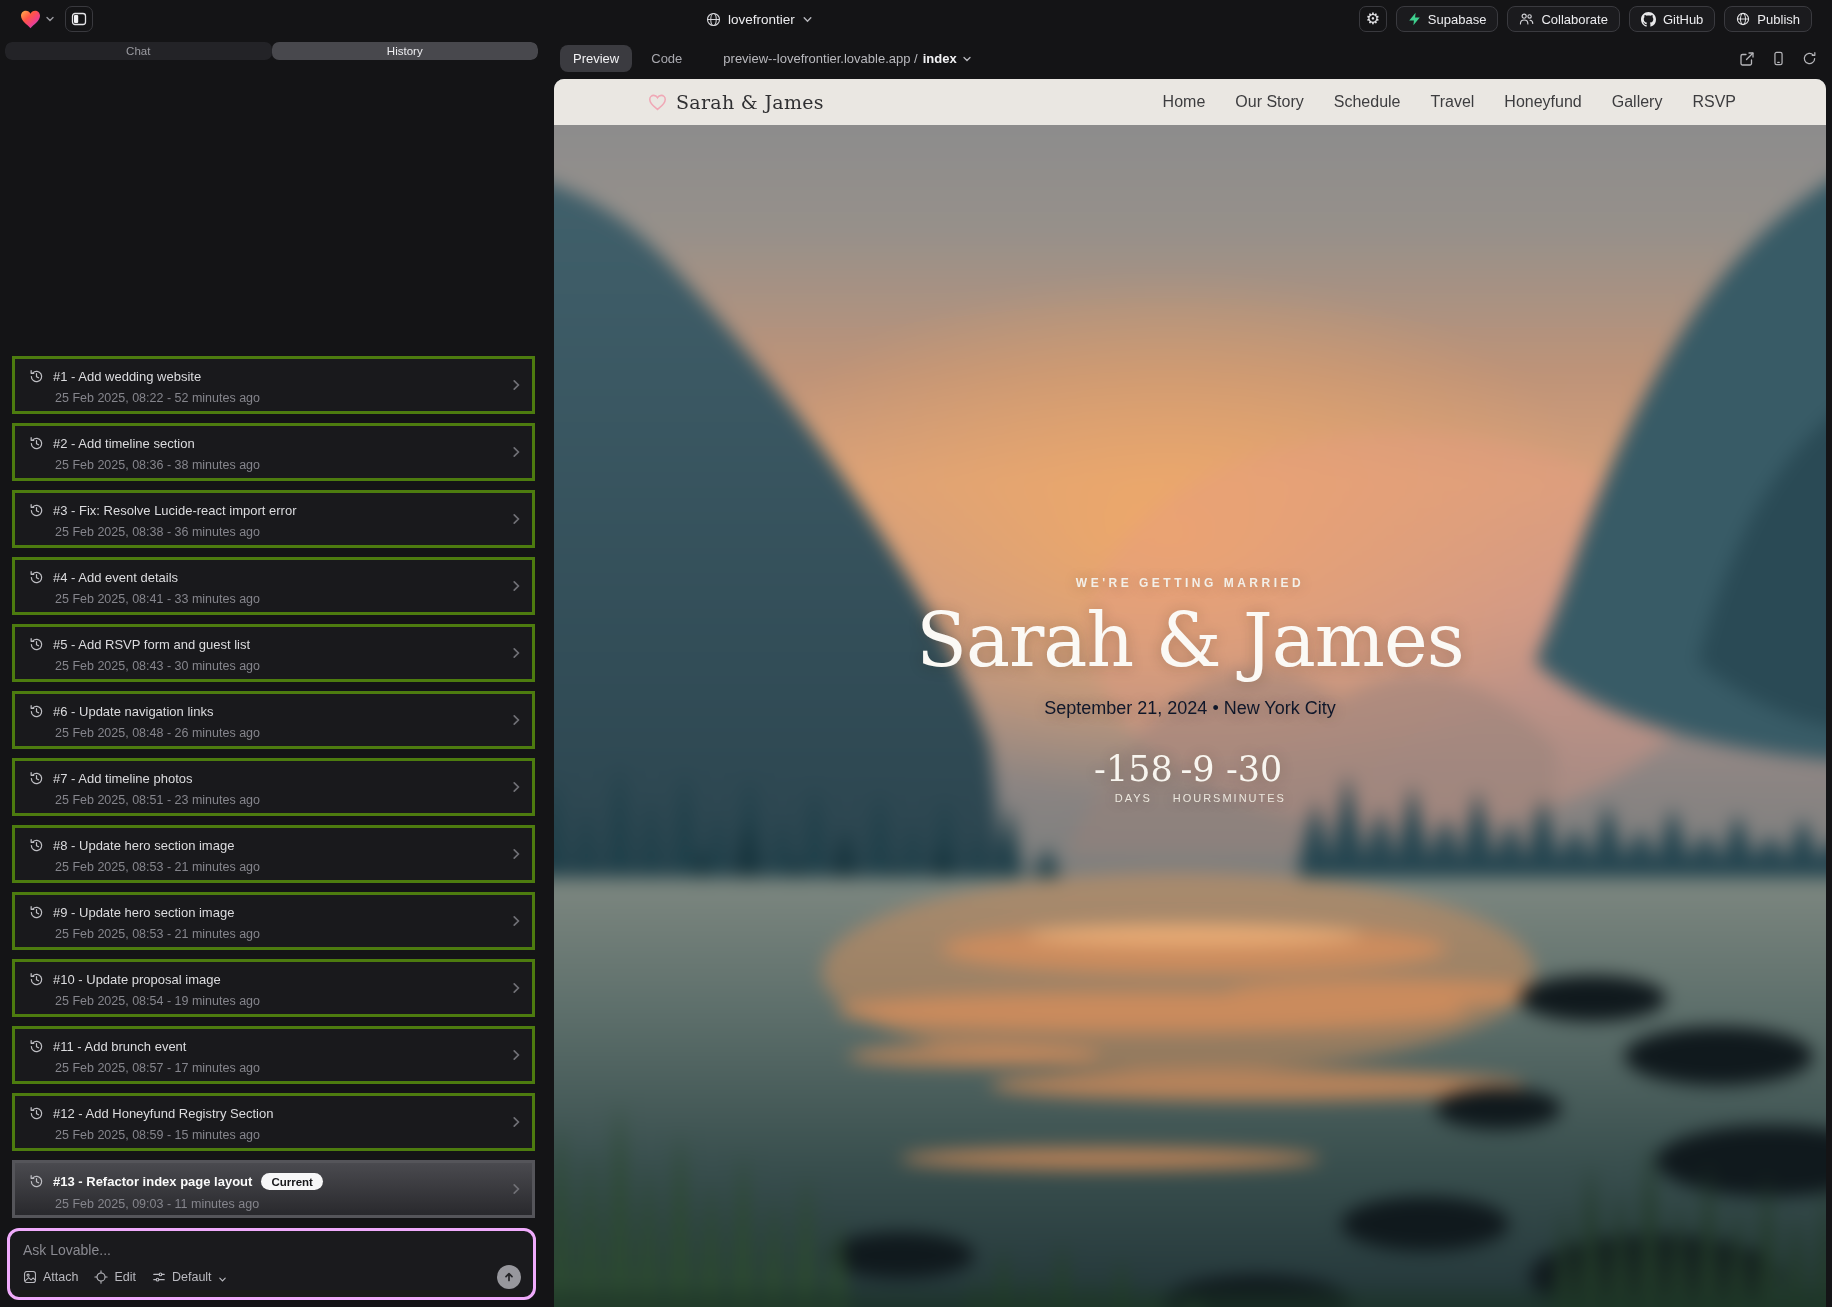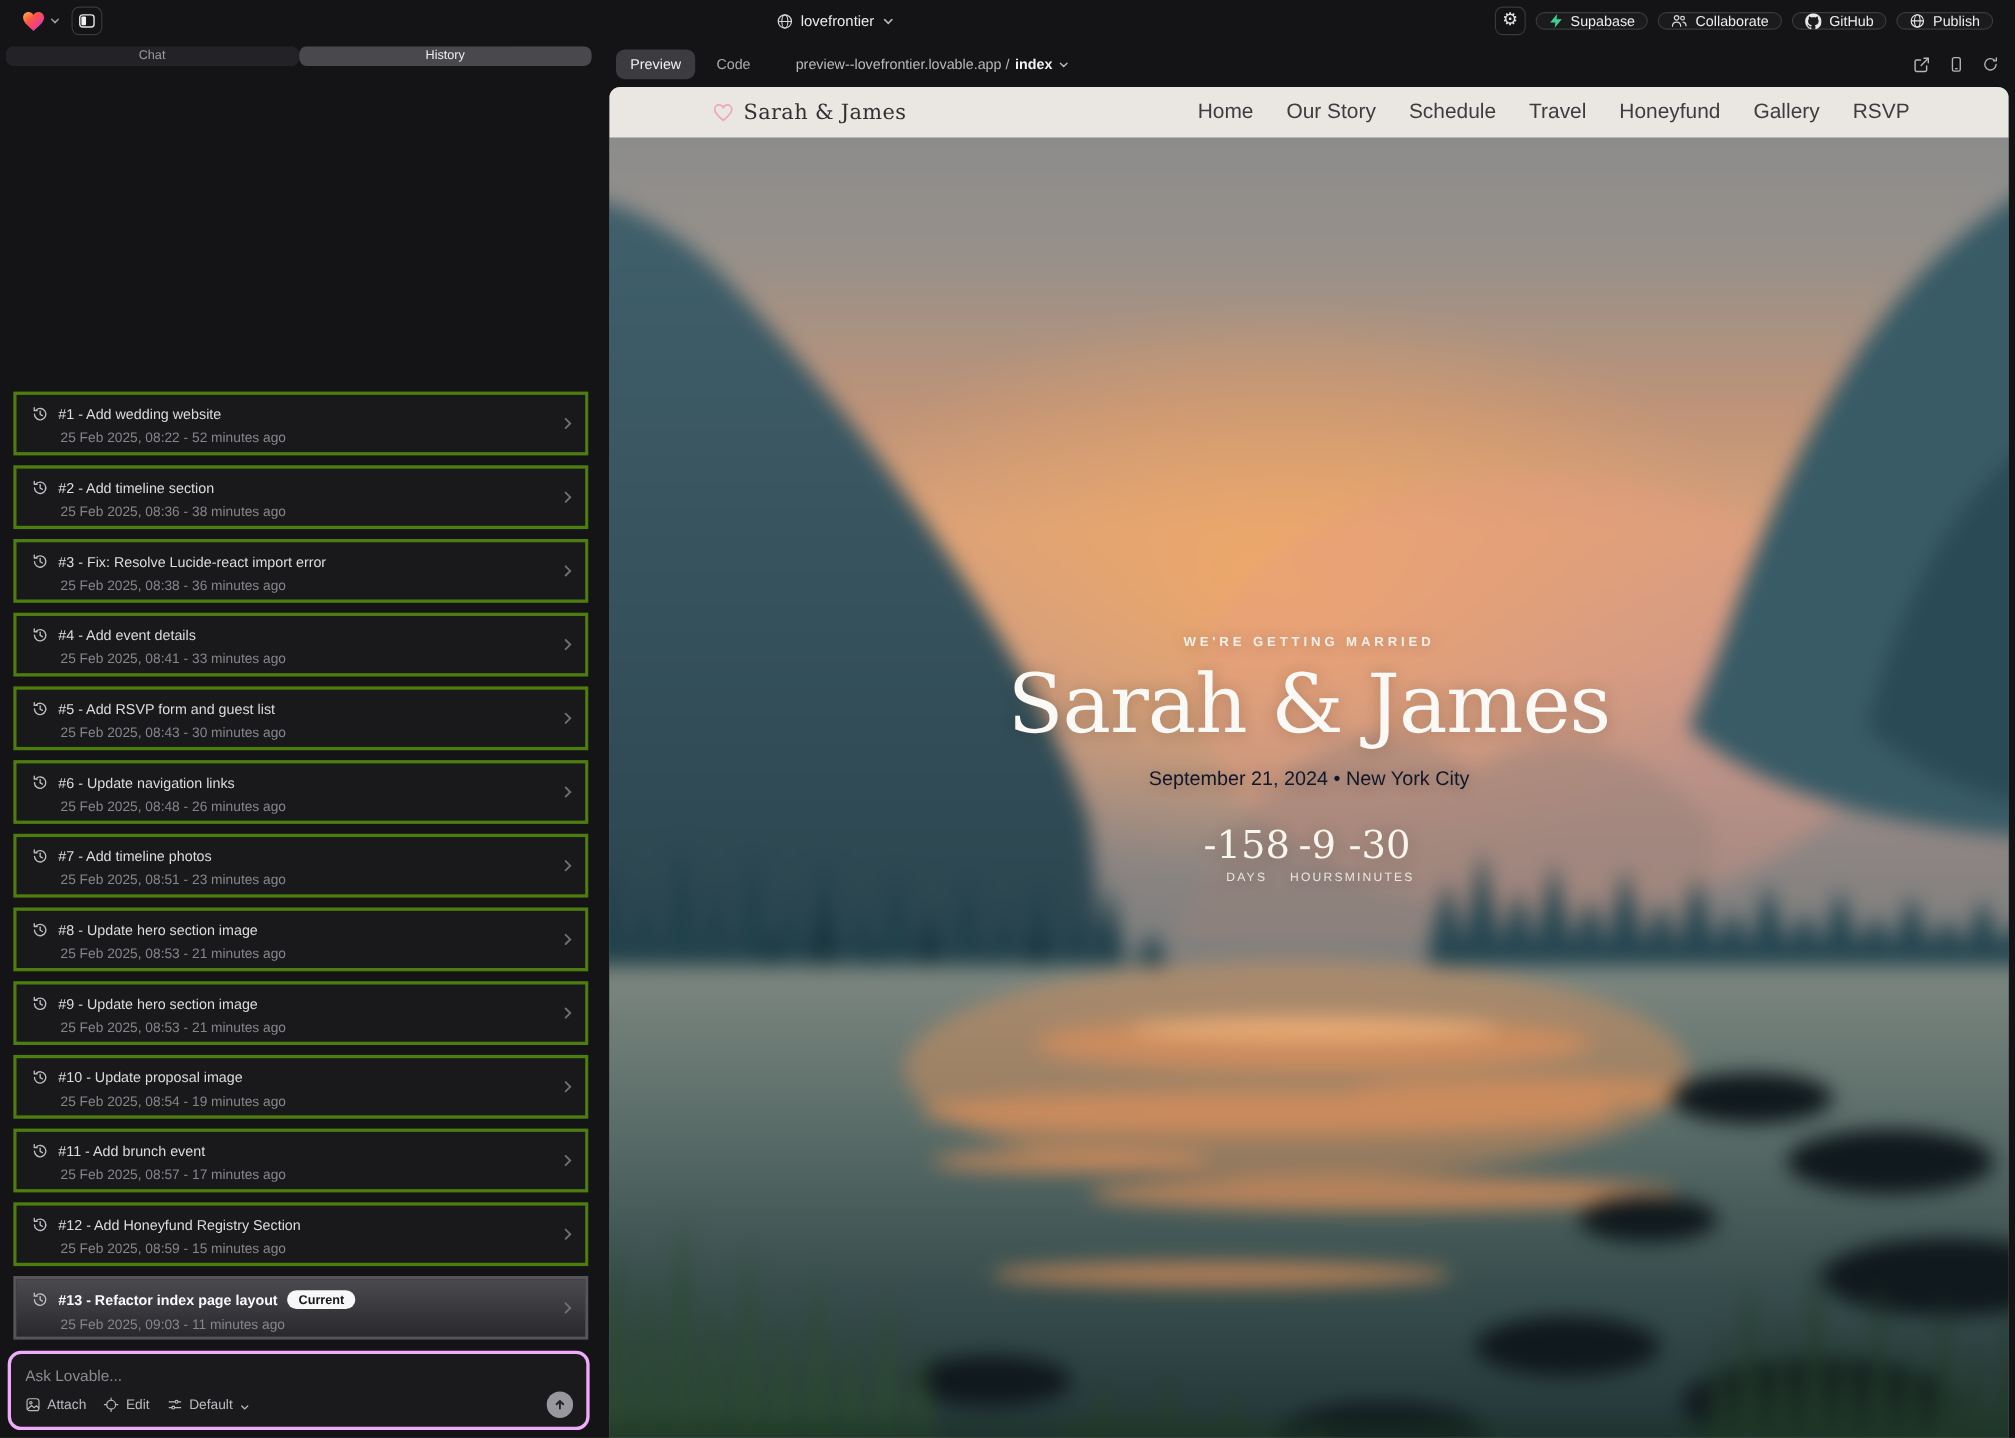--- a/index.html
+++ b/index.html
@@ -9,21 +9,21 @@
 
   
   .topbar { height:38px; flex:0 0 38px; display:flex; align-items:center; padding:0 20px; position:relative; }
   .tb-left { display:flex; align-items:center; gap:10px; }
   .logo-wrap { display:flex; align-items:center; gap:4px; cursor:pointer; }
   .icon-btn { background:transparent; border:1px solid #39393e; border-radius:7px; height:26px; min-width:28px;
               display:flex; align-items:center; justify-content:center; color:#d3d3d7; cursor:pointer; padding:0 5px; }
   .tb-center { position:absolute; left:706px; top:0; height:38px; display:flex; align-items:center; gap:7px;
                color:#ececef; font-size:13.5px; cursor:pointer; }
   .tb-right { margin-left:auto; display:flex; align-items:center; gap:9px; }
-  .pill-btn { display:flex; align-items:center; gap:7px; height:16px; padding:0 11px; background:#1b1b1e;
+  .pill-btn { display:flex; align-items:center; gap:7px; height:26px; padding:0 11px; background:#1b1b1e;
               border:1px solid #3a3a3f; border-radius:8px; color:#ececef; font-size:13px; cursor:pointer; }
   .gear-glyph { font-size:16px; line-height:1; color:#e3e3e6; }
 
   
   .main { flex:1; display:flex; min-height:0; }
 
   
   .sidebar { width:543px; flex:0 0 543px; display:flex; flex-direction:column; min-height:0; }
   .tabs { display:flex; margin:4px 5px 0 5px; border-radius:7px; overflow:hidden; height:18px; flex:0 0 18px; }
   .tab { flex:1; border:none; font-size:11.5px; cursor:pointer; background:#232327; color:#9b9ba1; border-radius:7px; }
@@ -65,21 +65,21 @@
 
   
   .site { position:relative; flex:1; border-radius:10px 10px 0 0; overflow:hidden; background:#6d7a7c; }
   .site-bg-wrap { position:absolute; inset:-30px; filter:blur(9px) saturate(1.02); }
   .site-bg { width:100%; height:100%; }
   .site-header { position:absolute; top:0; left:0; right:0; height:46px; background:rgba(247,244,238,0.88);
                  display:flex; align-items:center; padding:0 90px 0 94px; z-index:3; }
   .brand { display:flex; align-items:center; gap:9px; cursor:pointer; }
   .brand-text { font-family:"DejaVu Serif", serif; font-size:19px; color:#303032; letter-spacing:0.3px; }
   .site-nav { margin-left:auto; display:flex; align-items:center; gap:30px; }
-  .navlink { font-size:19px; color:#3d3d3f; cursor:pointer; text-decoration:none; }
+  .navlink { font-size:16px; color:#3d3d3f; cursor:pointer; text-decoration:none; }
   .hero { position:absolute; left:0; right:0; top:497px; z-index:2; text-align:center; color:#f7f4ee;
           text-shadow:0 1px 14px rgba(40,30,20,0.25); }
   .eyebrow { font-size:12px; letter-spacing:3.5px; font-weight:bold; color:#f3efe8; }
   .hero h1 { font-family:"DejaVu Serif", serif; font-weight:normal; font-size:74px; line-height:1.05;
              margin-top:12px; letter-spacing:-1px; color:#fbf9f5; }
   .dateline { font-size:18px; margin-top:18px; color:#0f172a; }
   .countdown { margin-top:30px; display:flex; justify-content:center; }
   .cd-num { font-family:"DejaVu Serif", serif; font-size:35px; color:#f8f5ef; }
   .cd-label { font-size:11px; letter-spacing:2px; margin-top:3px; color:#ece7de; }
 </style>

